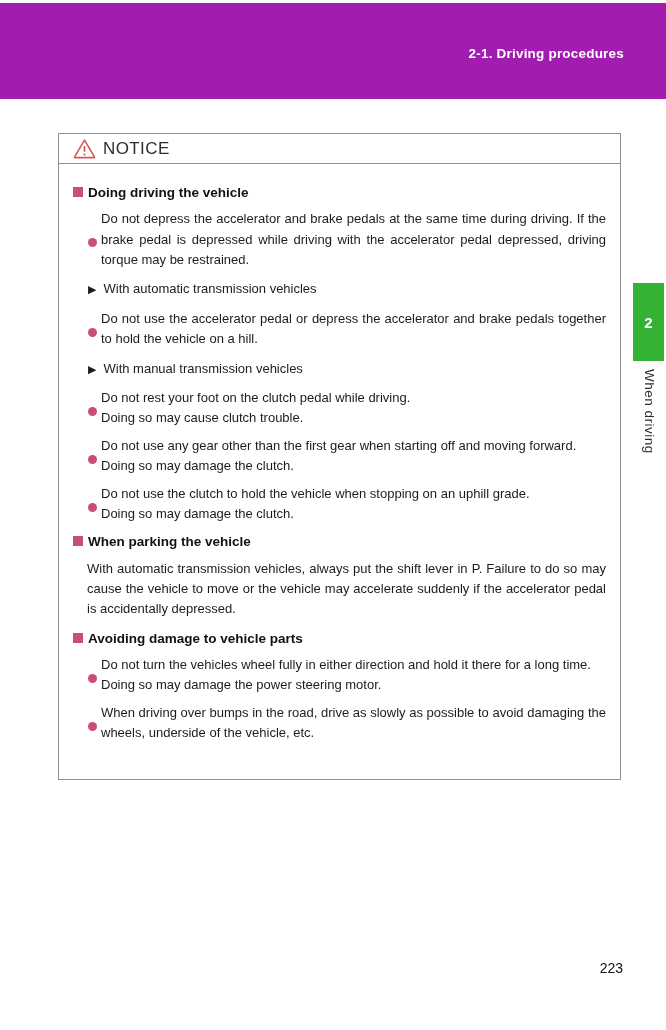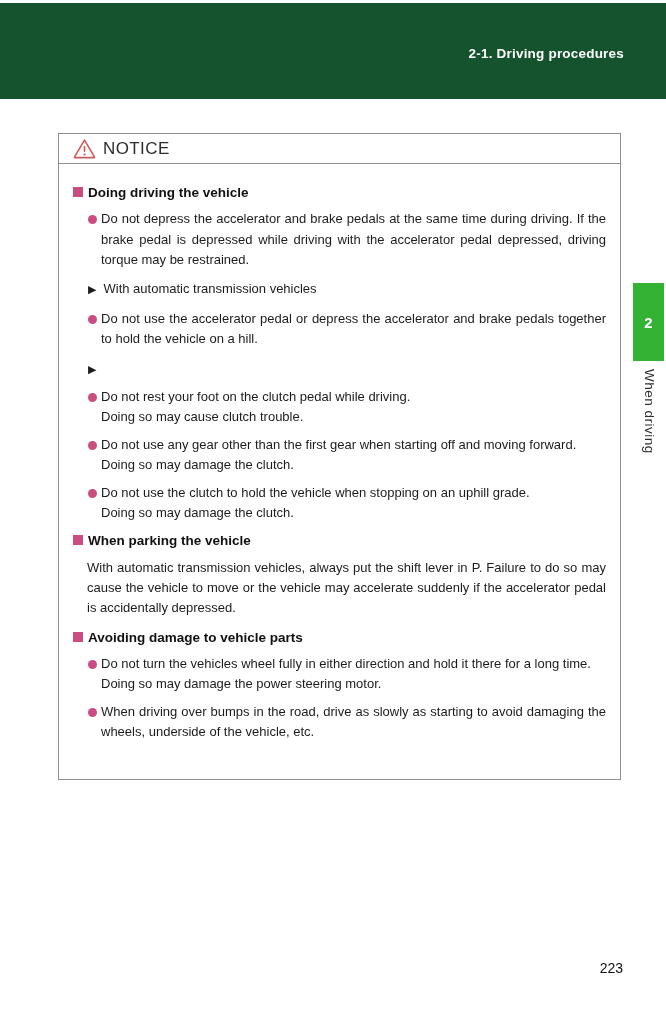--- a/index.html
+++ b/index.html
@@ -14,21 +14,21 @@
     font-family: "Liberation Sans", sans-serif;
     color: #1c1c1c;
     overflow: hidden;
   }
 
   
   .topbar {
     position: absolute;
     top: 3px; left: 0; right: 0;
     height: 96px;
-    background: #14532d;
+    background: #a21caf;
   }
   .breadcrumb {
     position: absolute;
     top: 43px;
     right: 42px;
     color: #ffffff;
     font-size: 13.5px;
     font-weight: bold;
     letter-spacing: 0.2px;
   }
@@ -77,21 +77,21 @@
   .sq {
     flex: none;
     width: 10px; height: 10px;
     margin-top: 5px;
     background: #cb4d80;
   }
 
   
   .b-item {
     display: flex;
-    align-items: flex-start;
+    align-items: center;
     margin: 0 0 7px 0;
   }
   .dot {
     flex: none;
     width: 9px; height: 9px;
     border-radius: 50%;
     background: #cb4d80;
     margin: 6px 4px 0 15px;
   }
   .b-text { flex: 1; text-align: justify; }
@@ -187,20 +187,21 @@
         <span>With automatic transmission vehicles</span>
       </div>
 
       <div class="b-item">
         <span class="dot"></span>
         <div class="b-text">Do not use the accelerator pedal or depress the accelerator and brake pedals together to hold the vehicle on a hill.</div>
       </div>
 
       <div class="a-item">
         <span class="tri">▶</span>
+        <span>With manual transmission vehicles</span>
       </div>
 
       <div class="b-item">
         <span class="dot"></span>
         <div class="b-text">
           <div>Do not rest your foot on the clutch pedal while driving.</div>
           <div class="note">Doing so may cause clutch trouble.</div>
         </div>
       </div>
 
@@ -235,21 +236,21 @@
       <div class="b-item">
         <span class="dot"></span>
         <div class="b-text">
           <div>Do not turn the vehicles wheel fully in either direction and hold it there for a long time.</div>
           <div class="note">Doing so may damage the power steering motor.</div>
         </div>
       </div>
 
       <div class="b-item">
         <span class="dot"></span>
-        <div class="b-text">When driving over bumps in the road, drive as slowly as starting to avoid damaging the wheels, underside of the vehicle, etc.</div>
+        <div class="b-text">When driving over bumps in the road, drive as slowly as possible to avoid damaging the wheels, underside of the vehicle, etc.</div>
       </div>
 
     </div>
   </section>
 
   <div class="chapter-tab">
     <span>2</span>
   </div>
   <div class="chapter-label">When driving</div>
 

